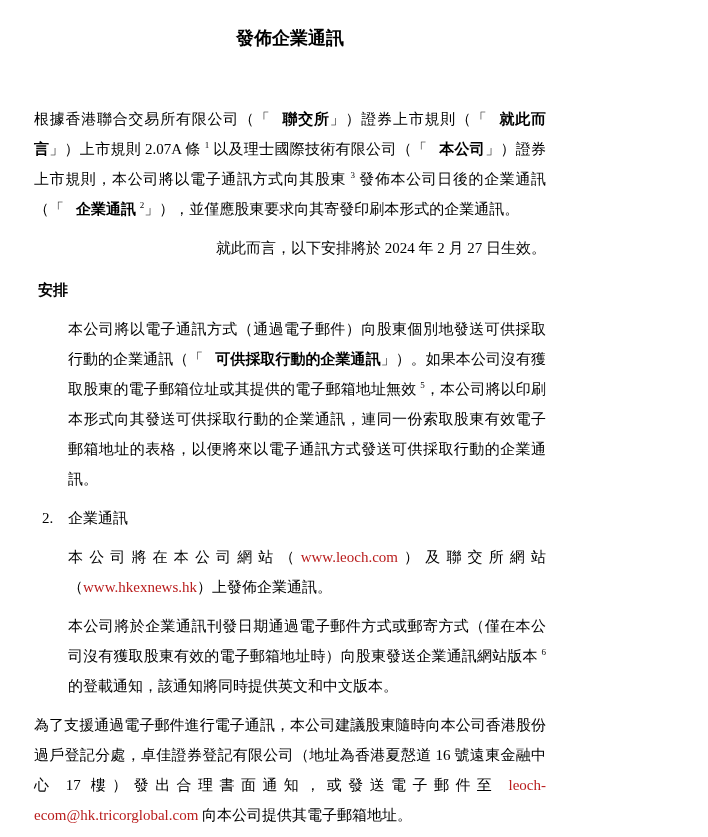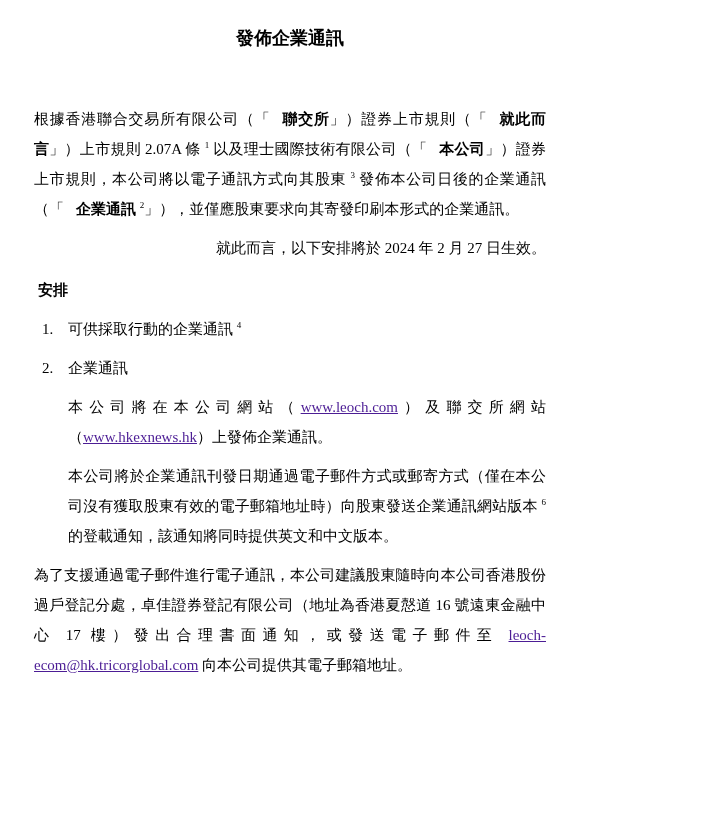--- a/index.html
+++ b/index.html
@@ -54,40 +54,41 @@
   .li-body {
     margin-left: 34px;
   }
   b { font-weight: bold; padding-left: 12px; }
   sup {
     font-size: 9px;
     line-height: 0;
     vertical-align: super;
   }
   a.lnk {
-    color: #4c1d95;
-    text-decoration: underline;
+    color: #b91c1c;
     cursor: pointer;
   }
 </style>
 </head>
 <body>
 
 <div class="page">
 
   <h1 class="doc-title">發佈企業通訊</h1>
 
   <p class="para"><span>根據香港聯合交易所有限公司（「</span><b>聯交所</b><span>」）證券上市規則（「</span><b>就此而言</b><span>」）上市規則 2.07A 條 </span><sup>1</sup><span> 以及理士國際技術有限公司（「</span><b>本公司</b><span>」）證券上市規則，本公司將以電子通訊方式向其股東 </span><sup>3</sup><span> 發佈本公司日後的企業通訊（「</span><b>企業通訊 </b><sup>2</sup><span>」），並僅應股東要求向其寄發印刷本形式的企業通訊。</span></p>
 
   <p class="para single">就此而言，以下安排將於 2024 年 2 月 27 日生效。</p>
 
   <h2 class="section-heading">安排</h2>
 
   <div class="list-item">
-    <div class="li-head"><span class="li-num">1.</span><span>可供採取行動的企業通訊 </span><sup>4</sup></div>
+    <div class="li-body">
+      <p class="para"><span>本公司將以電子通訊方式（通過電子郵件）向股東個別地發送可供採取行動的企業通訊（「</span><b>可供採取行動的企業通訊</b><span>」）。如果本公司沒有獲取股東的電子郵箱位址或其提供的電子郵箱地址無效 </span><sup>5</sup><span>，本公司將以印刷本形式向其發送可供採取行動的企業通訊，連同一份索取股東有效電子郵箱地址的表格，以便將來以電子通訊方式發送可供採取行動的企業通訊。</span></p>
+    </div>
   </div>
 
   <div class="list-item">
     <div class="li-head"><span class="li-num">2.</span><span>企業通訊</span></div>
     <div class="li-body">
       <p class="para"><span>本公司將在本公司網站（</span><a class="lnk">www.leoch.com</a><span>）及聯交所網站（</span><a class="lnk">www.hkexnews.hk</a><span>）上發佈企業通訊。</span></p>
       <p class="para"><span>本公司將於企業通訊刊發日期通過電子郵件方式或郵寄方式（僅在本公司沒有獲取股東有效的電子郵箱地址時）向股東發送企業通訊網站版本 </span><sup>6</sup><span> 的登載通知，該通知將同時提供英文和中文版本。</span></p>
     </div>
   </div>
 

